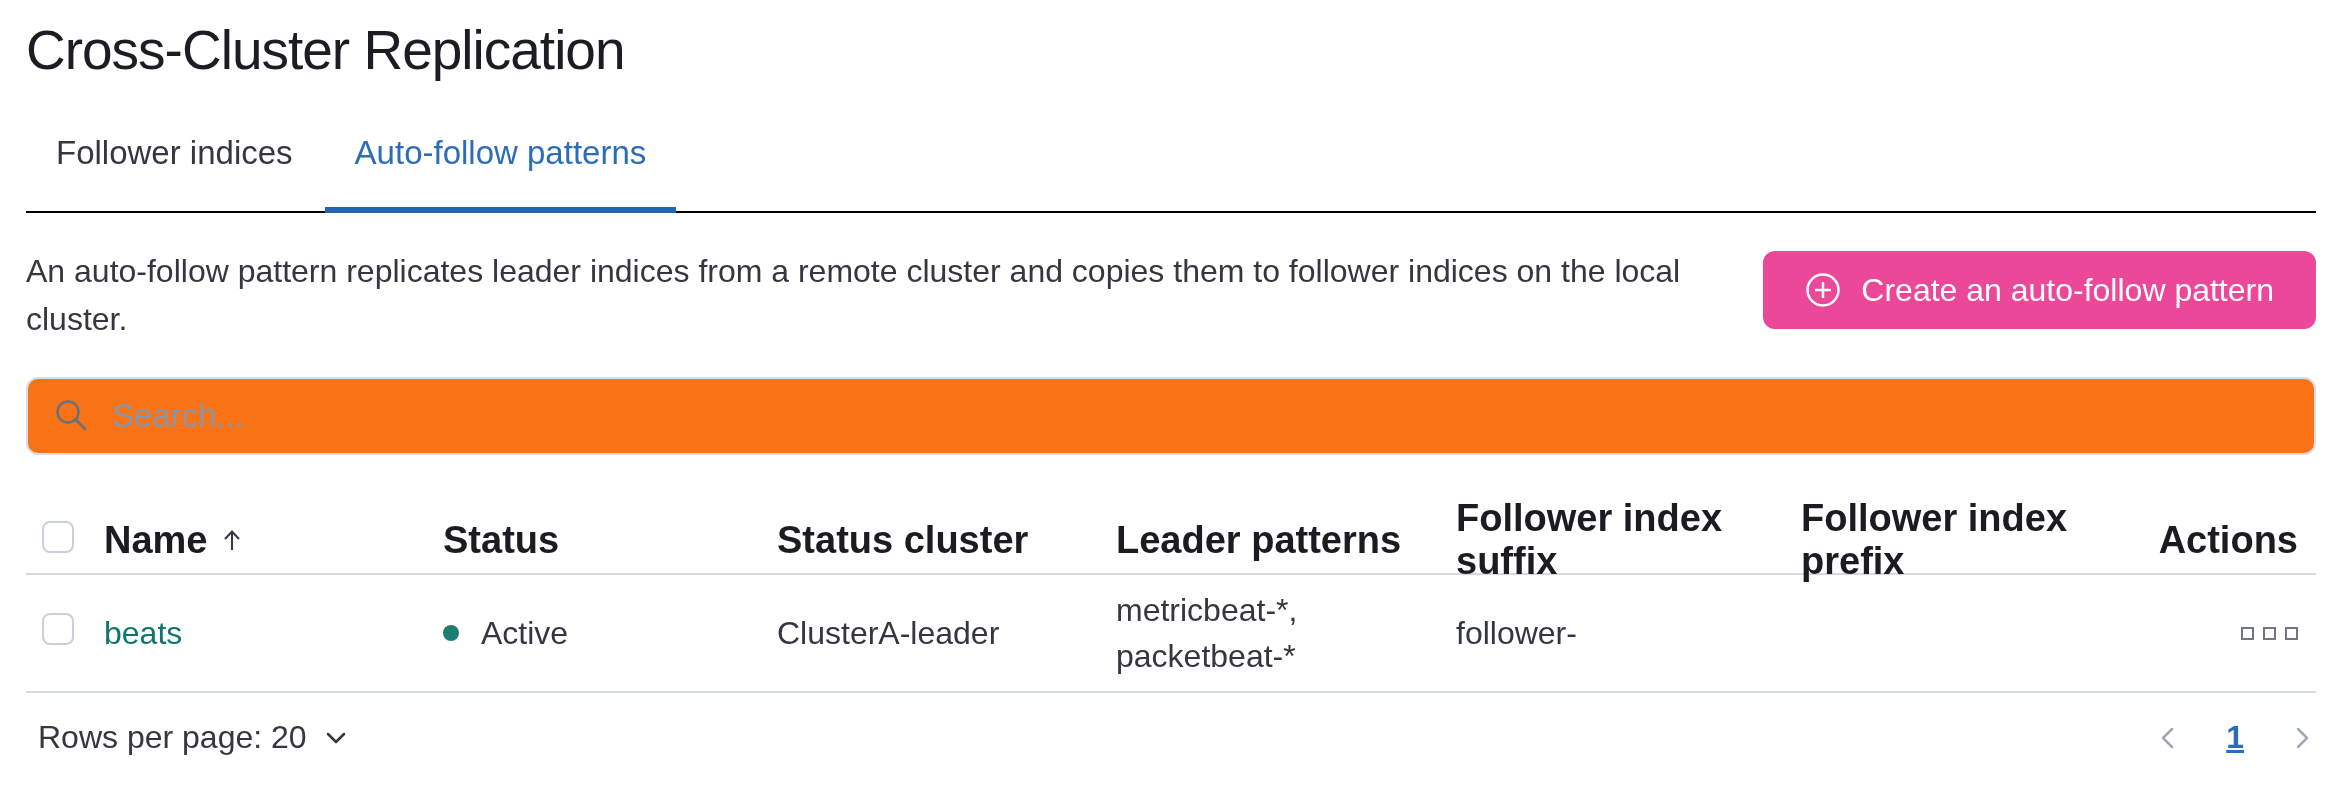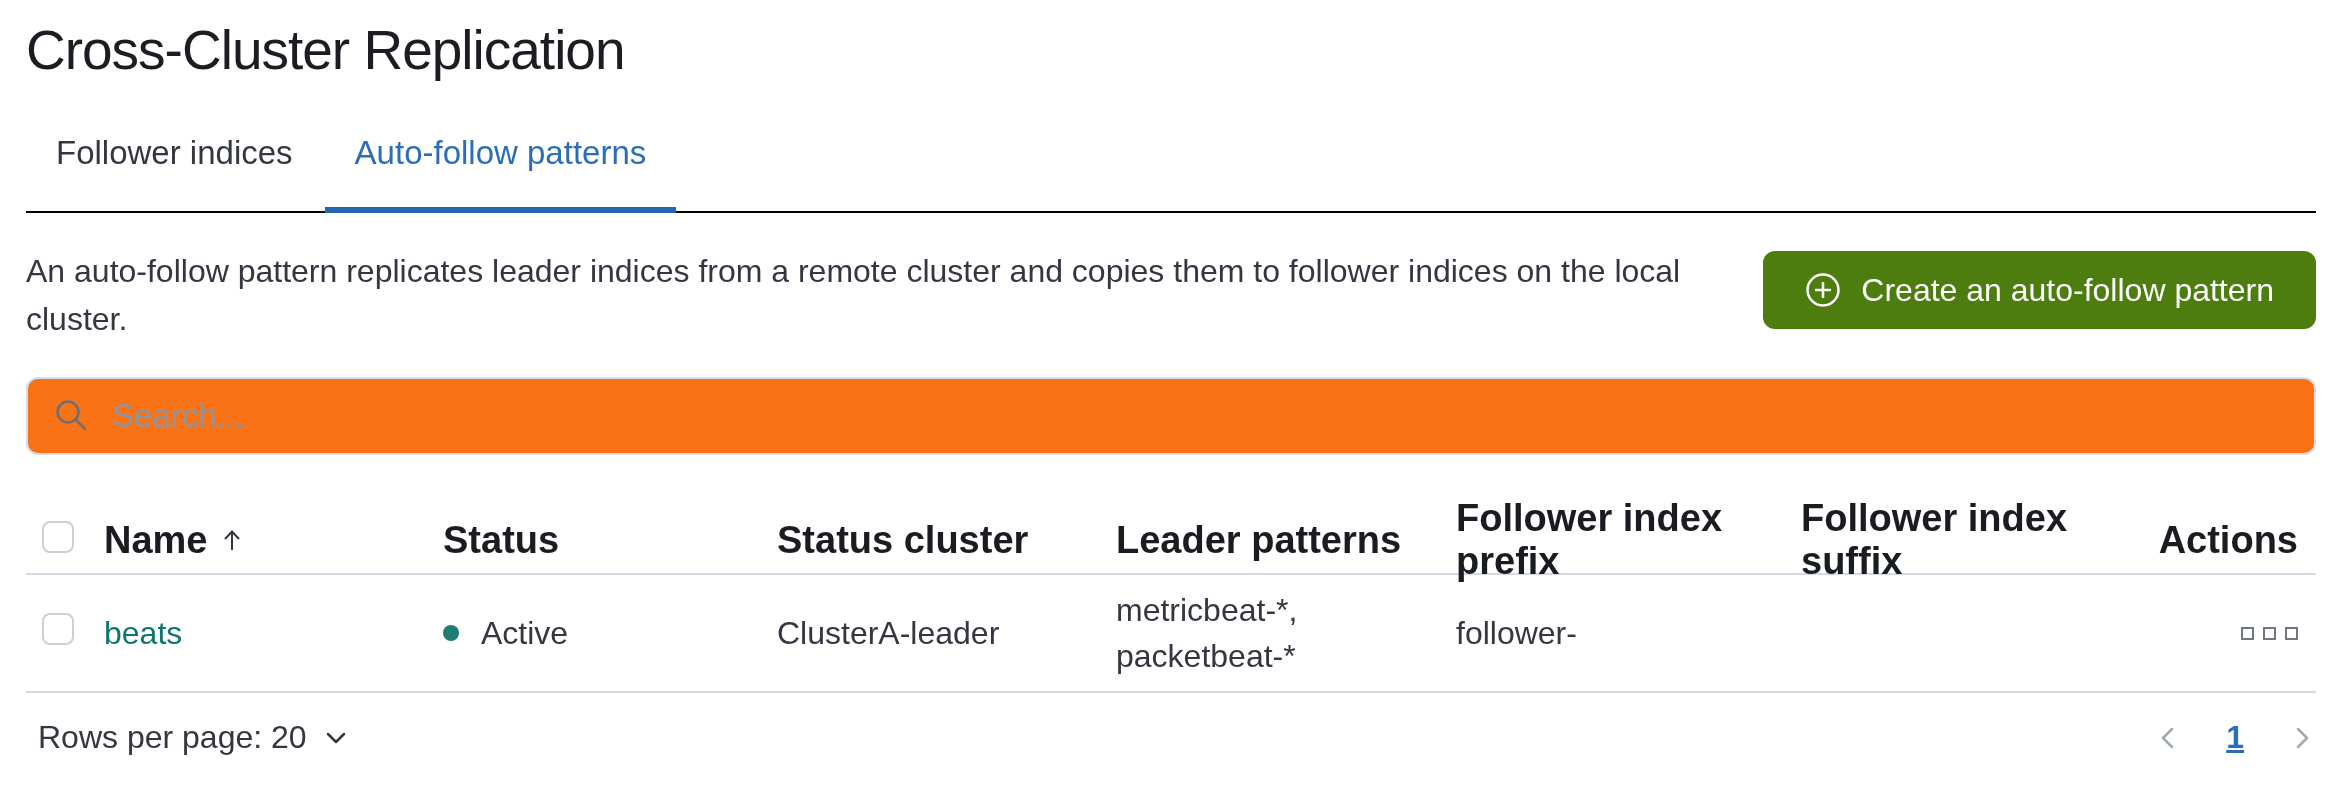--- a/index.html
+++ b/index.html
@@ -13,21 +13,21 @@
   
   .tabs { display:flex; gap:2px; margin-top:34px; border-bottom:2px solid #000000; }
   .tab { position:relative; padding:16px 30px 38px; font-size:33px; color:#343741; cursor:pointer; line-height:40px; }
   .tab.active { color:#2b6db8; }
   .tab.active::after { content:""; position:absolute; left:0; right:0; bottom:-2px; height:6px; background:#2265b0; }
 
   
   .desc-row { display:flex; align-items:flex-start; margin-top:34px; }
   .description { width:1660px; font-size:32px; line-height:48px; color:#343741; }
   .create-btn { margin-left:auto; margin-top:4px; height:78px; display:flex; align-items:center; gap:20px;
-    background:#4d7c0f; color:#ffffff; border:none; border-radius:12px; padding:0 42px; font-size:32px;
+    background:#ec4899; color:#ffffff; border:none; border-radius:12px; padding:0 42px; font-size:32px;
     font-family:inherit; cursor:pointer; white-space:nowrap; }
 
   
   .search-bar { margin-top:34px; height:78px; display:flex; align-items:center; gap:22px;
     background:#f97316; border:2px solid #d6dce8; border-radius:12px; padding:0 26px; }
   .search-bar input { flex:1; border:none; outline:none; background:transparent; font-size:33px;
     font-family:inherit; color:#343741; }
   .search-bar input::placeholder { color:#8b95a5; }
 
   
@@ -93,22 +93,22 @@
       <div class="th-name">
         <span>Name</span>
         <svg width="28" height="28" viewBox="0 0 28 28">
           <line x1="14" y1="24" x2="14" y2="6" stroke="#343741" stroke-width="2"></line>
           <polyline points="7,13 14,5.5 21,13" fill="none" stroke="#343741" stroke-width="2"></polyline>
         </svg>
       </div>
       <div>Status</div>
       <div>Status cluster</div>
       <div>Leader patterns</div>
+      <div>Follower index suffix</div>
       <div>Follower index prefix</div>
-      <div>Follower index suffix</div>
       <div class="cell-actions">Actions</div>
     </div>
 
     <div class="tr trow">
       <div class="cell-check"><span class="checkbox"></span></div>
       <div><a class="link">beats</a></div>
       <div class="status">
         <span class="health-dot"></span>
         <span>Active</span>
       </div>

